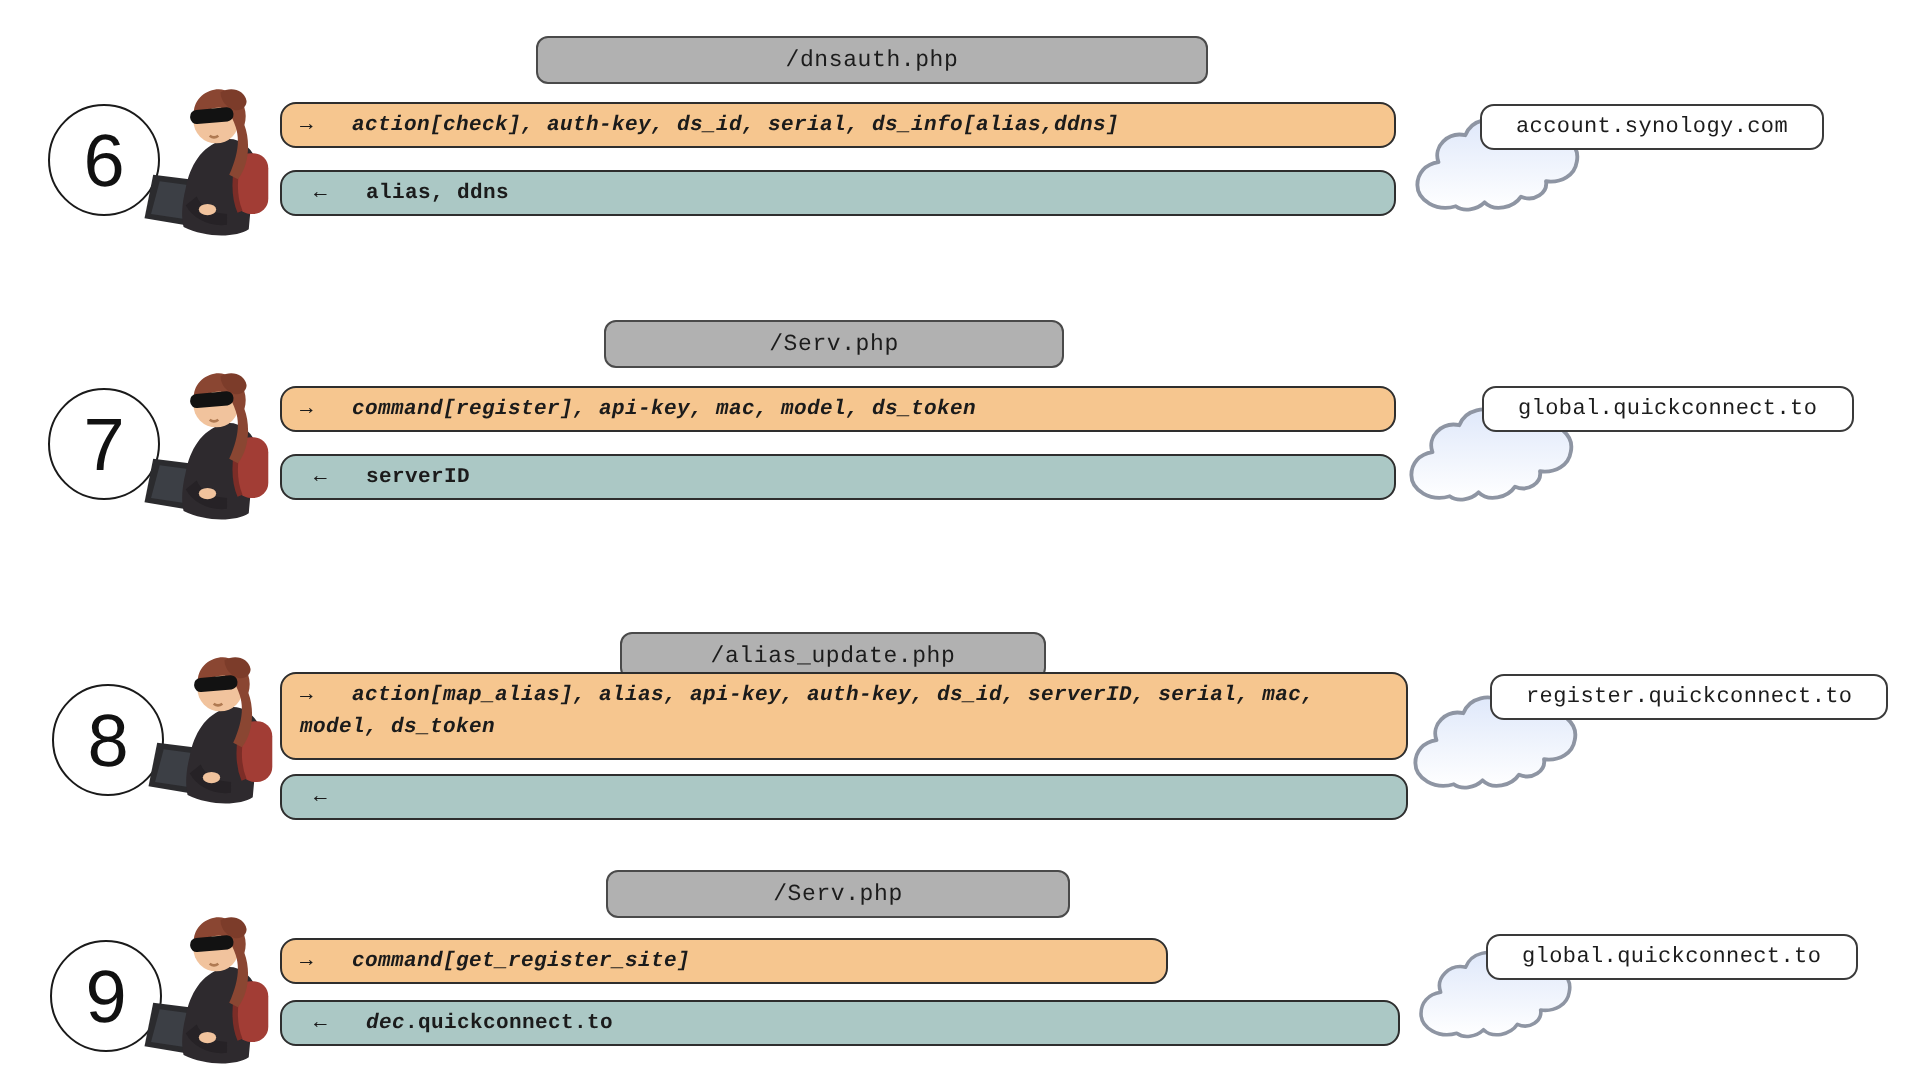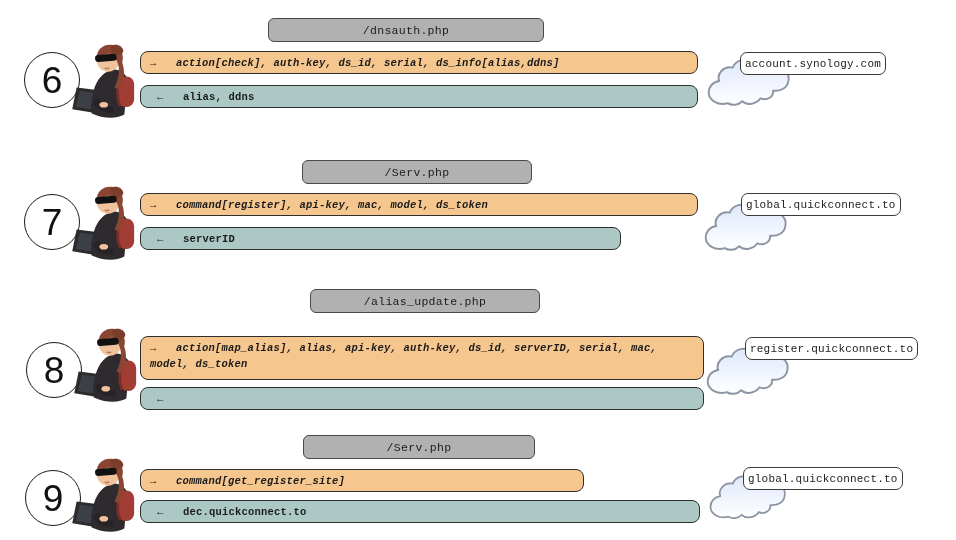--- a/index.html
+++ b/index.html
@@ -19,28 +19,28 @@
       display:flex;align-items:center;justify-content:center;
       font-size:11.5px;color:#1c1c1c;letter-spacing:.3px;box-sizing:border-box;}
 
   
   .bar{position:absolute;border:1.6px solid #2e2e2e;border-radius:8px;box-sizing:border-box;
       padding:3px 9px 2px 9px;font-size:10.5px;font-weight:bold;color:#1b1b1b;
       letter-spacing:.2px;line-height:16px;display:block;}
   .bar.req{background:#f6c68f;font-style:italic;}
   .bar.res{background:#abc8c5;padding-left:16px;}
   .bar .arrow{display:inline-block;min-width:15px;margin-right:11px;font-weight:bold;}
-  .bar .ital{text-align:right;}
+  .bar .ital{font-style:italic;text-align:right;}
 
   
   .cloud{position:absolute;z-index:1;}
 
   
   .label{position:absolute;z-index:2;height:23px;background:#ffffff;border:1.7px solid #3a3a3a;
-      border-radius:7px;display:flex;align-items:center;padding:0 4px;
+      border-radius:7px;display:flex;align-items:center;padding:0 17px;
       font-size:11px;color:#1c1c1c;letter-spacing:.2px;white-space:nowrap;box-sizing:border-box;}
 </style>
 </head>
 <body>
 
 <svg width="0" height="0" style="position:absolute" aria-hidden="true">
   <defs>
     <linearGradient id="cloudGrad" x1="0" y1="0" x2="0" y2="1">
       <stop offset="0" stop-color="#dfe8fa"></stop>
       <stop offset="1" stop-color="#ffffff"></stop>
@@ -78,21 +78,21 @@
 
   <div>
     <div class="num-circle" style="left:24px;top:52px">
       <span>6</span>
     </div>
     <div class="hacker" style="left:72px;top:44px">
       <svg width="70" height="76" viewBox="0 0 60 70">
           <use href="#hackerShape"></use>
         </svg>
     </div>
-    <div class="endpoint" style="left:268px;top:18px;width:276px">
+    <div class="endpoint" style="left:268px;top:18px;width:336px">
       <span>/dnsauth.php</span>
     </div>
     <div class="bar req" style="left:140px;top:51px;width:558px">
       <span class="arrow">→</span><span>action[check], auth-key, ds_id, serial, ds_info[alias,ddns]</span>
     </div>
     <div class="bar res" style="left:140px;top:85px;width:558px">
       <span class="arrow">←</span><span class="ital"></span><span>alias, ddns</span>
     </div>
     <div class="cloud" style="left:701px;top:55px">
       <svg width="96" height="54" viewBox="0 0 100 56">
@@ -112,21 +112,21 @@
       <svg width="70" height="76" viewBox="0 0 60 70">
           <use href="#hackerShape"></use>
         </svg>
     </div>
     <div class="endpoint" style="left:302px;top:160px;width:230px">
       <span>/Serv.php</span>
     </div>
     <div class="bar req" style="left:140px;top:193px;width:558px">
       <span class="arrow">→</span><span>command[register], api-key, mac, model, ds_token</span>
     </div>
-    <div class="bar res" style="left:140px;top:227px;width:481px">
+    <div class="bar res" style="left:140px;top:227px;width:558px">
       <span class="arrow">←</span><span class="ital"></span><span>serverID</span>
     </div>
     <div class="cloud" style="left:698px;top:200px">
       <svg width="96" height="54" viewBox="0 0 100 56">
           <use href="#cloudShape"></use>
         </svg>
     </div>
     <div class="label" style="left:741px;top:193px">
       <span>global.quickconnect.to</span>
     </div>
@@ -134,21 +134,21 @@
 
   <div>
     <div class="num-circle" style="left:26px;top:342px">
       <span>8</span>
     </div>
     <div class="hacker" style="left:74px;top:328px">
       <svg width="70" height="76" viewBox="0 0 60 70">
           <use href="#hackerShape"></use>
         </svg>
     </div>
-    <div class="endpoint" style="left:310px;top:289px;width:230px">
+    <div class="endpoint" style="left:310px;top:316px;width:213px">
       <span>/alias_update.php</span>
     </div>
     <div class="bar req" style="left:140px;top:336px;width:564px;height:44px">
       <span class="arrow">→</span><span>action[map_alias], alias, api-key, auth-key, ds_id, serverID, serial, mac, model, ds_token</span>
     </div>
     <div class="bar res" style="left:140px;top:387px;width:564px">
       <span class="arrow">←</span><span class="ital"></span><span></span>
     </div>
     <div class="cloud" style="left:700px;top:344px">
       <svg width="96" height="54" viewBox="0 0 100 56">

